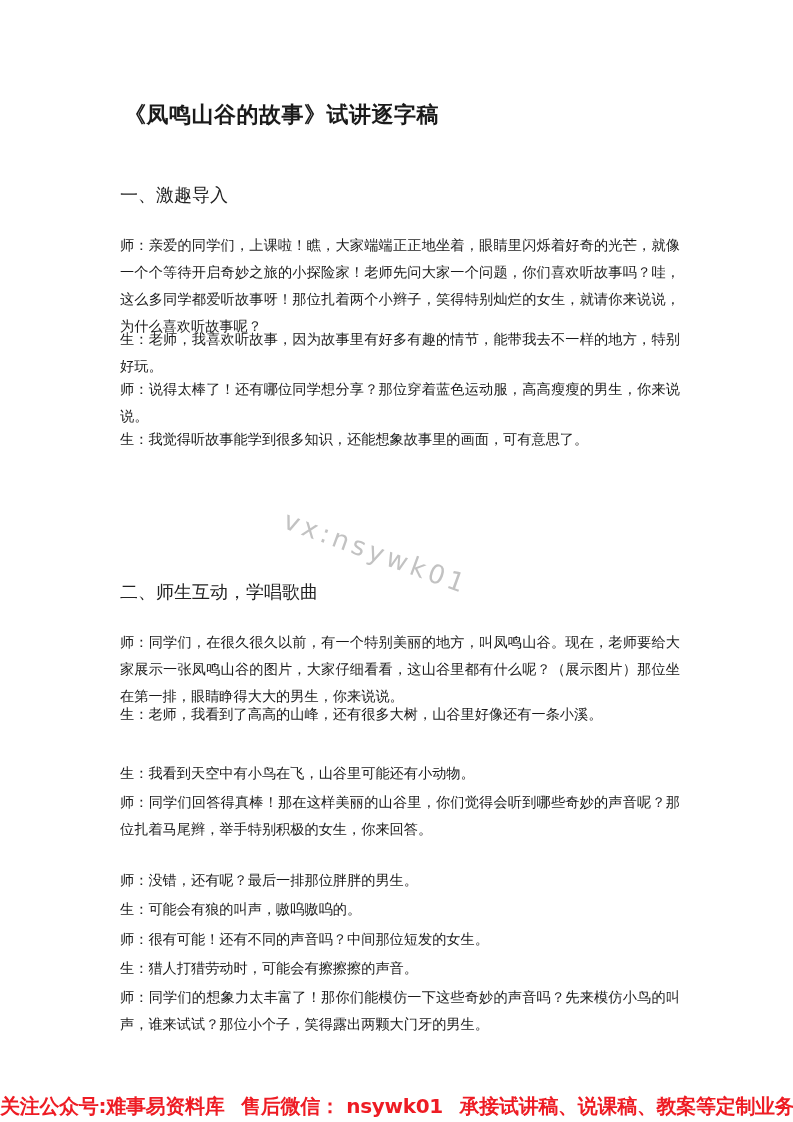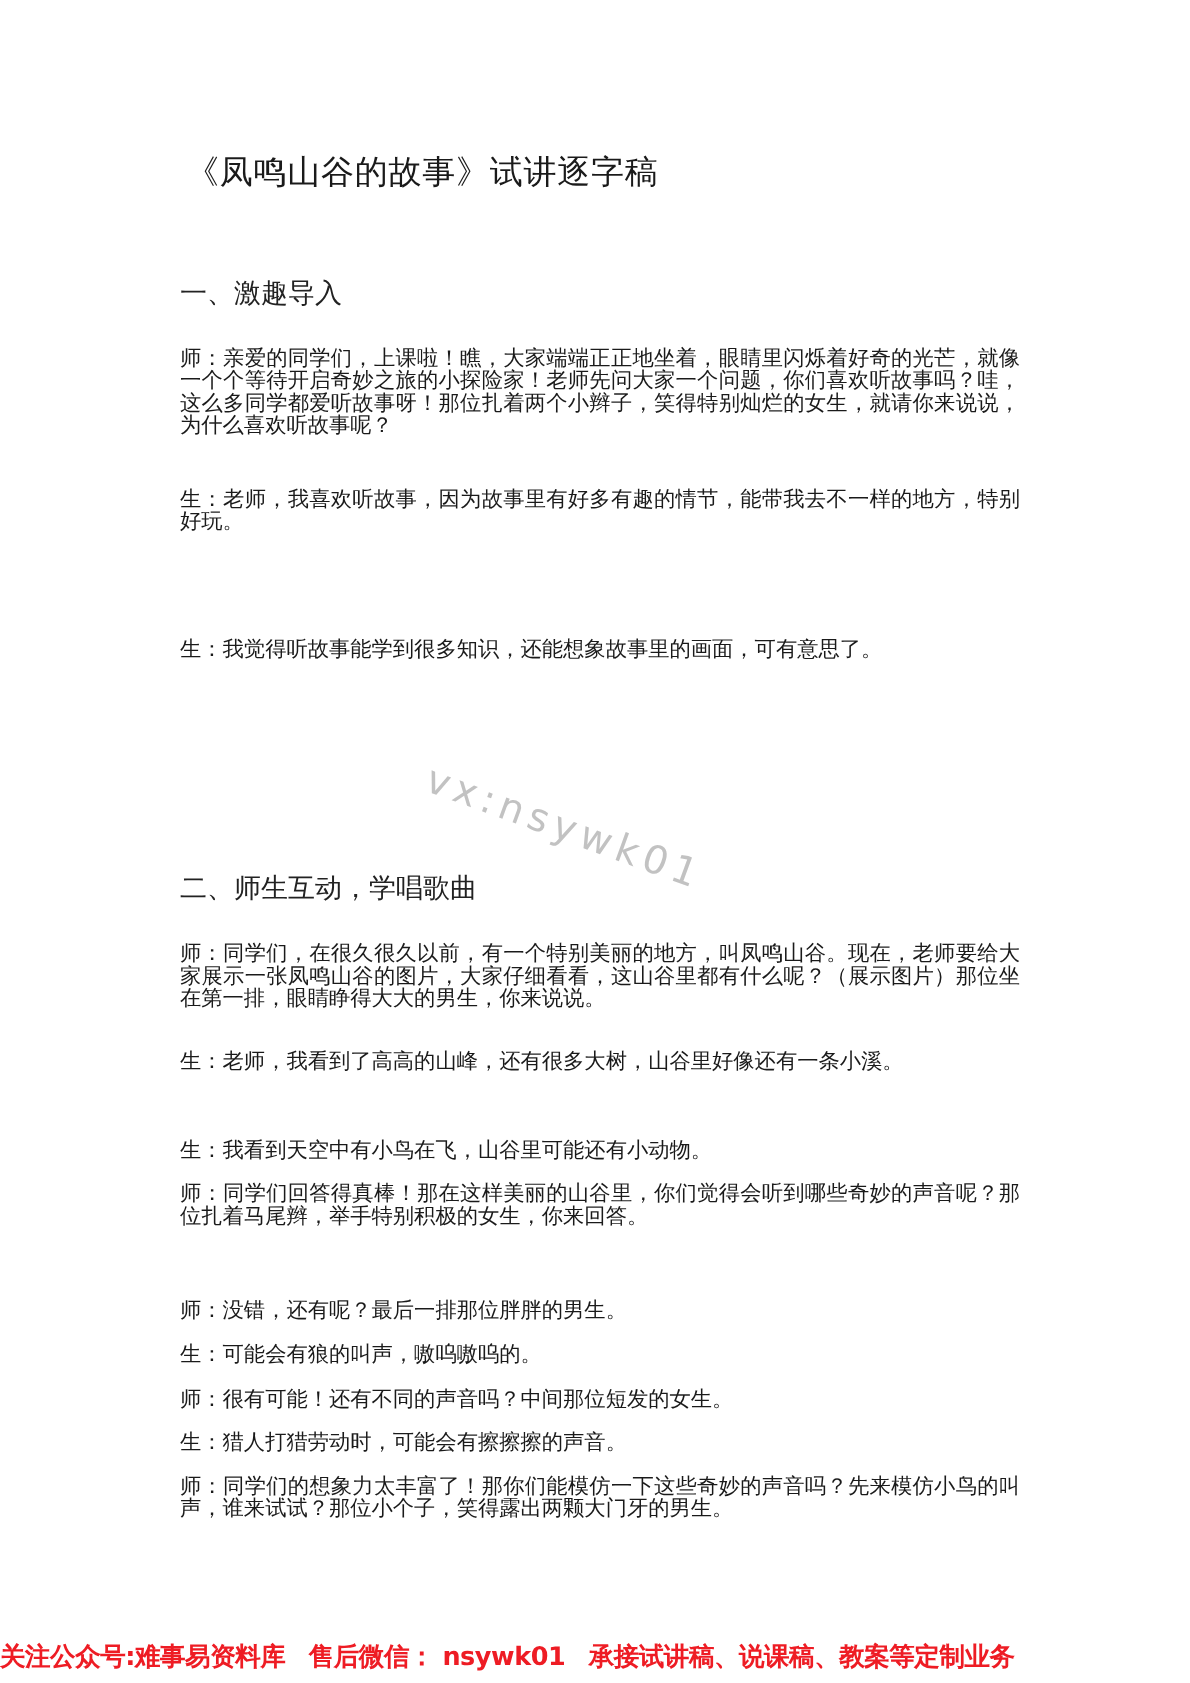--- a/index.html
+++ b/index.html
@@ -3,51 +3,52 @@
 <meta charset="utf-8">
 <style>
   html, body { margin: 0; padding: 0; }
   body {
     width: 793px; height: 1122px; background: #ffffff; position: relative; overflow: hidden;
     font-family: "DejaVu Serif", "Liberation Serif", serif; color: #1a1a1a;
   }
   .page { position: absolute; left: 0; top: 0; width: 793px; height: 1122px; }
   .title {
     position: absolute; left: 124px; top: 100px; font-size: 22px; letter-spacing: 0.5px;
-    font-weight: normal; margin: 0; color: #1a1a1a;
+    font-weight: bold; margin: 0; color: #1a1a1a;
   }
   .heading {
     position: absolute; left: 120px; font-size: 18px; margin: 0; font-weight: normal; color: #222;
   }
   .para {
-    position: absolute; left: 120px; width: 560px; font-size: 14.2px; line-height: 15px;
+    position: absolute; left: 120px; width: 560px; font-size: 14.2px; line-height: 27px;
     margin: 0; color: #1a1a1a; text-align: justify;
   }
   .watermark {
     position: absolute; left: 290px; top: 505px; font-family: "DejaVu Sans", sans-serif;
     font-size: 26px; color: #b8b8b8; transform: rotate(20deg); transform-origin: left top;
     letter-spacing: 4px; opacity: 0.85;
   }
   .footer {
     position: absolute; left: 0; top: 1093px; width: 639px; height: 29px;
     font-family: "DejaVu Sans", "Liberation Sans", sans-serif; font-weight: bold;
-    font-size: 17px; color: #ee1c24; white-space: nowrap; text-align: center; letter-spacing: -0.3px;
+    font-size: 20px; color: #ee1c24; white-space: nowrap; text-align: center; letter-spacing: -0.3px;
   }
   .footer span { margin-right: 10px; }
 </style>
 </head>
 <body>
 
 <div class="page">
   <h1 class="title">《凤鸣山谷的故事》试讲逐字稿</h1>
 
   <h2 class="heading" style="top:183px">一、激趣导入</h2>
 
   <p class="para" style="top:232px">师：亲爱的同学们，上课啦！瞧，大家端端正正地坐着，眼睛里闪烁着好奇的光芒，就像一个个等待开启奇妙之旅的小探险家！老师先问大家一个问题，你们喜欢听故事吗？哇，这么多同学都爱听故事呀！那位扎着两个小辫子，笑得特别灿烂的女生，就请你来说说，为什么喜欢听故事呢？</p>
   <p class="para" style="top:326px">生：老师，我喜欢听故事，因为故事里有好多有趣的情节，能带我去不一样的地方，特别好玩。</p>
+  <p class="para" style="top:376px">师：说得太棒了！还有哪位同学想分享？那位穿着蓝色运动服，高高瘦瘦的男生，你来说说。</p>
   <p class="para" style="top:426px">生：我觉得听故事能学到很多知识，还能想象故事里的画面，可有意思了。</p>
 
   <h2 class="heading" style="top:580px">二、师生互动，学唱歌曲</h2>
 
   <p class="para" style="top:629px">师：同学们，在很久很久以前，有一个特别美丽的地方，叫凤鸣山谷。现在，老师要给大家展示一张凤鸣山谷的图片，大家仔细看看，这山谷里都有什么呢？（展示图片）那位坐在第一排，眼睛睁得大大的男生，你来说说。</p>
   <p class="para" style="top:701px">生：老师，我看到了高高的山峰，还有很多大树，山谷里好像还有一条小溪。</p>
   <p class="para" style="top:760px">生：我看到天空中有小鸟在飞，山谷里可能还有小动物。</p>
   <p class="para" style="top:789px">师：同学们回答得真棒！那在这样美丽的山谷里，你们觉得会听到哪些奇妙的声音呢？那位扎着马尾辫，举手特别积极的女生，你来回答。</p>
   <p class="para" style="top:867px">师：没错，还有呢？最后一排那位胖胖的男生。</p>
   <p class="para" style="top:896px">生：可能会有狼的叫声，嗷呜嗷呜的。</p>

